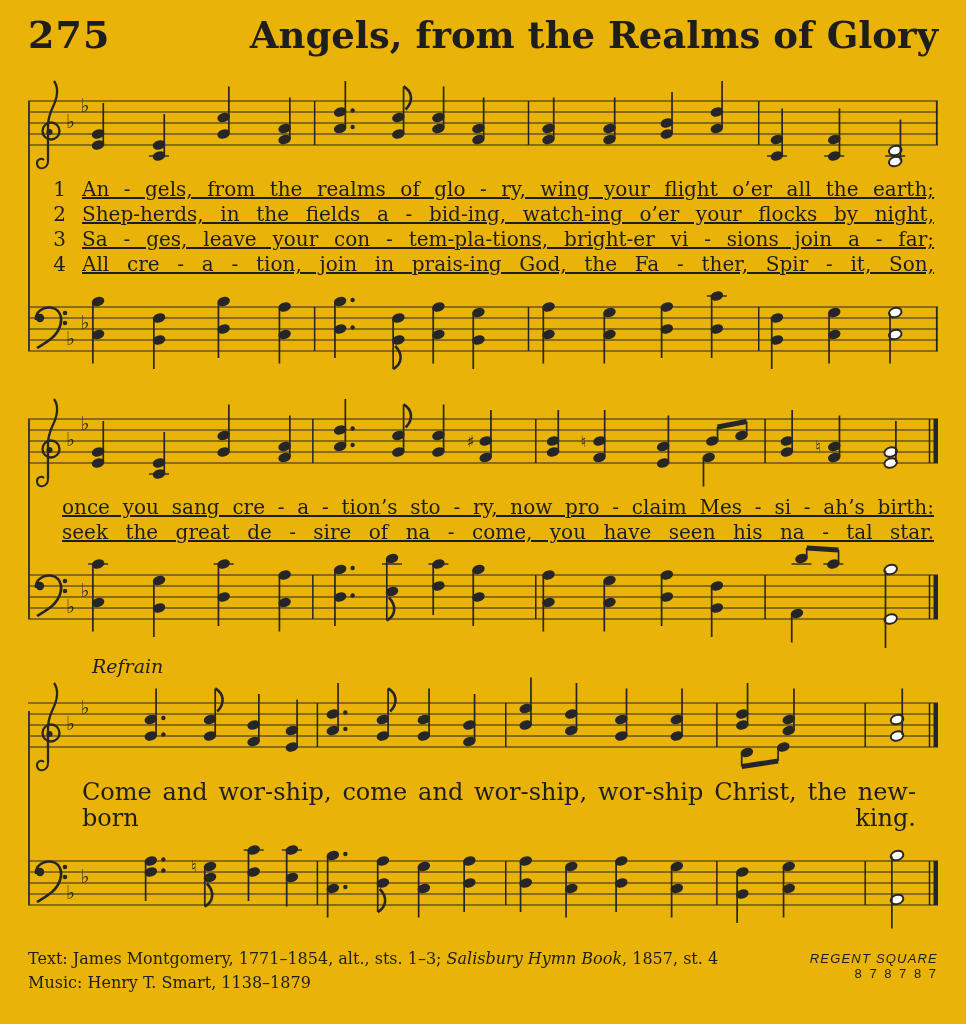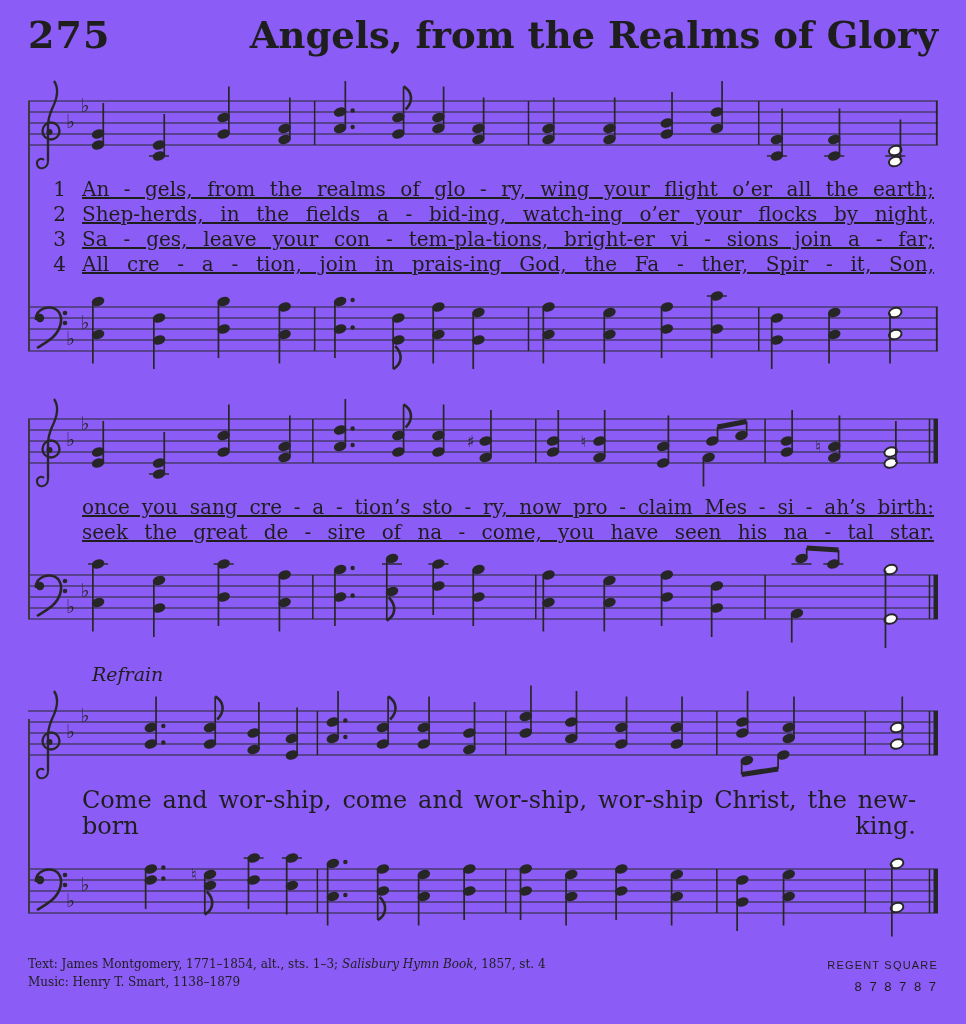--- a/index.html
+++ b/index.html
@@ -1,45 +1,45 @@
 <!DOCTYPE html>
 <html><head>
 <meta charset="utf-8">
 <style>
   html,body{margin:0;padding:0;background:#e8e8e8;}
   .page{
     width:966px;height:1024px;box-sizing:border-box;
-    background:#8b5cf6;color:#1e1e1e;
+    background:#eab308;color:#1e1e1e;
     font-family:"DejaVu Serif",serif;
     padding:8px 28px 0 28px;overflow:hidden;position:relative;
   }
   
   .hdr{display:flex;align-items:baseline;margin:4px 0 14px 0;}
   .hymn-no{font-size:38px;font-weight:bold;letter-spacing:1px;flex:none;}
   .hymn-title{flex:1;text-align:right;font-size:37px;font-weight:bold;padding-left:70px;white-space:nowrap;}
   
   .system{position:relative;}
   .sysline{position:absolute;left:0;top:30px;bottom:32px;width:2px;background:#3a3a3a;}
   .staff{display:block;width:910px;height:106px;}
   .sys2{margin-top:6px;}
-  .refrain-sys{margin-top:12px;}
+  .refrain-sys{margin-top:4px;}
   
   .lyrics{margin:0;}
   .vline{display:flex;font-size:20px;line-height:25px;}
   .vnum{flex:none;width:54px;box-sizing:border-box;text-align:right;padding-right:16px;padding-left:20px;}
   .vtext{flex:1;text-align:justify;text-align-last:justify;padding-right:4px;text-decoration:underline;}
-  .plain{margin-left:54px;}
+  .plain{margin-left:34px;}
   .refrain-line{font-size:24px;line-height:26px;margin:0 22px 0 54px;text-align:justify;text-align-last:justify;}
   .refrain-label{font-style:italic;font-size:19px;margin:0 0 -8px 64px;height:26px;}
   
   .footer{display:flex;justify-content:space-between;align-items:flex-start;margin-top:10px;}
-  .credits{font-size:12px;line-height:1.5;}
+  .credits{font-size:16px;line-height:1.5;}
   .tuneblock{text-align:right;font-family:"Liberation Sans",sans-serif;padding-top:4px;}
-  .tune-name{font-size:11px;letter-spacing:1.2px;}
-  .tune-meter{font-size:13px;letter-spacing:2px;margin-top:8px;}
+  .tune-name{font-size:13px;letter-spacing:1.2px;font-style:italic;}
+  .tune-meter{font-size:13px;letter-spacing:2px;}
 </style>
 </head>
 <body>
 
 <div class="page">
 
   <div class="hdr">
     <div class="hymn-no">275</div>
     <div class="hymn-title">Angels, from the Realms of Glory</div>
   </div>

